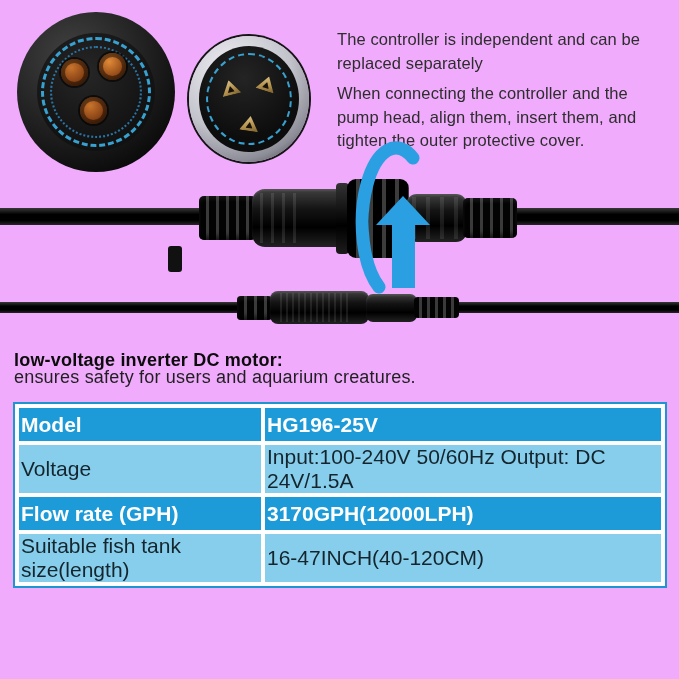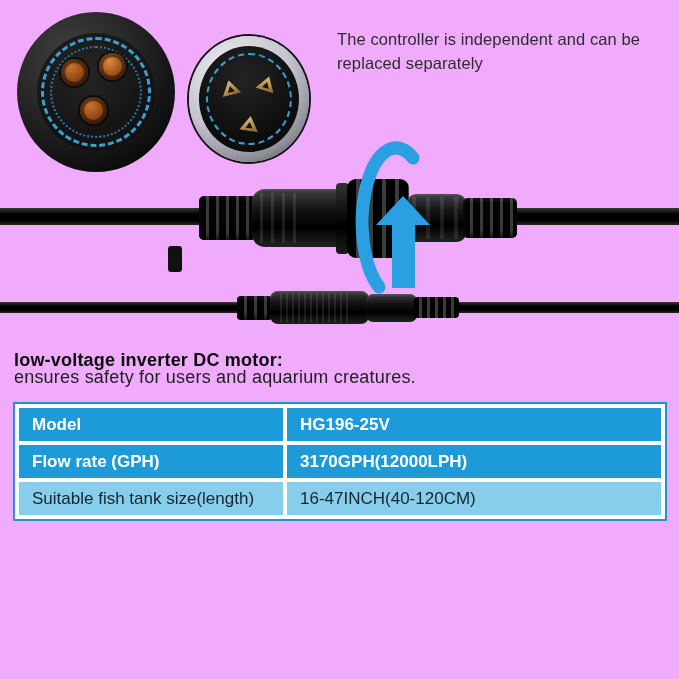--- a/index.html
+++ b/index.html
@@ -78,21 +78,21 @@
   
   .rot-arrow { left:317px; top:136px; width:150px; height:175px; }
 
   
   .motor-title { left:14px; top:350px; font-size:18px; font-weight:700; color:#0c0c0c; letter-spacing:.2px; }
   .motor-sub { left:14px; top:367px; font-size:18px; color:#1f1f1f; letter-spacing:.2px; }
 
   
   .spec { left:13px; top:402px; width:654px; border:2px solid #1d95d0; background:#fff; box-sizing:border-box; }
   .spec table { width:100%; border-collapse:separate; border-spacing:4px; }
-  .spec td { height:33px; font-size:17px; padding:0 13px; vertical-align:middle; }
+  .spec td { height:33px; font-size:21px; padding:0 2px; vertical-align:middle; }
   .spec td.label-col { width:238px; }
   .spec tr.dark td { background:#1d9bd9; color:#ffffff; font-weight:700; }
   .spec tr.light td { background:#87ceec; color:#15252d; }
 </style>
 </head>
 <body>
 
 <div class="canvas">
 
   <div class="abs fconn-nub"></div>
@@ -110,20 +110,21 @@
     <div class="mconn-face">
       <div class="mconn-dash"></div>
       <div class="mpin a"></div>
       <div class="mpin b"></div>
       <div class="mpin c"></div>
     </div>
   </div>
 
   <div class="abs info">
     <p>The controller is independent and can be replaced separately</p>
+    <p>When connecting the controller and the pump head, align them, insert them, and tighten the outer protective cover.</p>
   </div>
 
   <div class="abs cable top"></div>
   <div class="part ribs t-ribs-l"></div>
   <div class="part barrel t-barrel"></div>
   <div class="part t-flange"></div>
   <div class="part t-collar"></div>
   <div class="part barrel t-barrel-r"></div>
   <div class="part ribs t-ribs-r"></div>
 
@@ -141,20 +142,24 @@
   <div class="abs motor-title">low-voltage inverter DC motor:</div>
   <div class="abs motor-sub">ensures safety for users and aquarium creatures.</div>
 
   <div class="abs spec">
     <table>
       <tbody>
         <tr class="dark">
           <td class="label-col">Model</td>
           <td>HG196-25V</td>
         </tr>
+        <tr class="light">
+          <td class="label-col">Voltage</td>
+          <td>Input:100-240V 50/60Hz Output: DC 24V/1.5A</td>
+        </tr>
         <tr class="dark">
           <td class="label-col">Flow rate (GPH)</td>
           <td>3170GPH(12000LPH)</td>
         </tr>
         <tr class="light">
           <td class="label-col">Suitable fish tank size(length)</td>
           <td>16-47INCH(40-120CM)</td>
         </tr>
       </tbody>
     </table>

